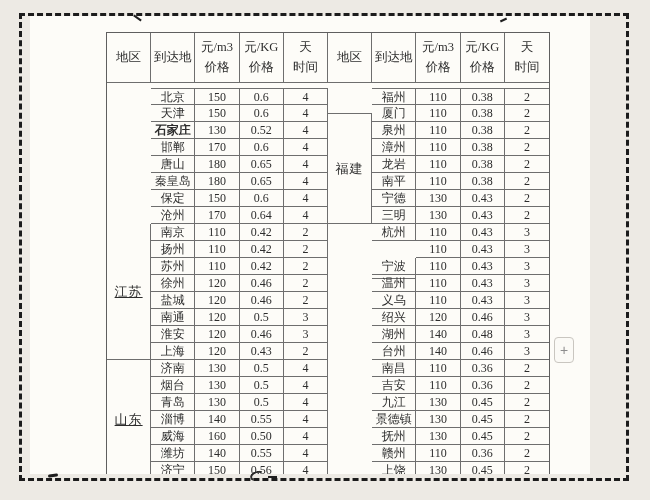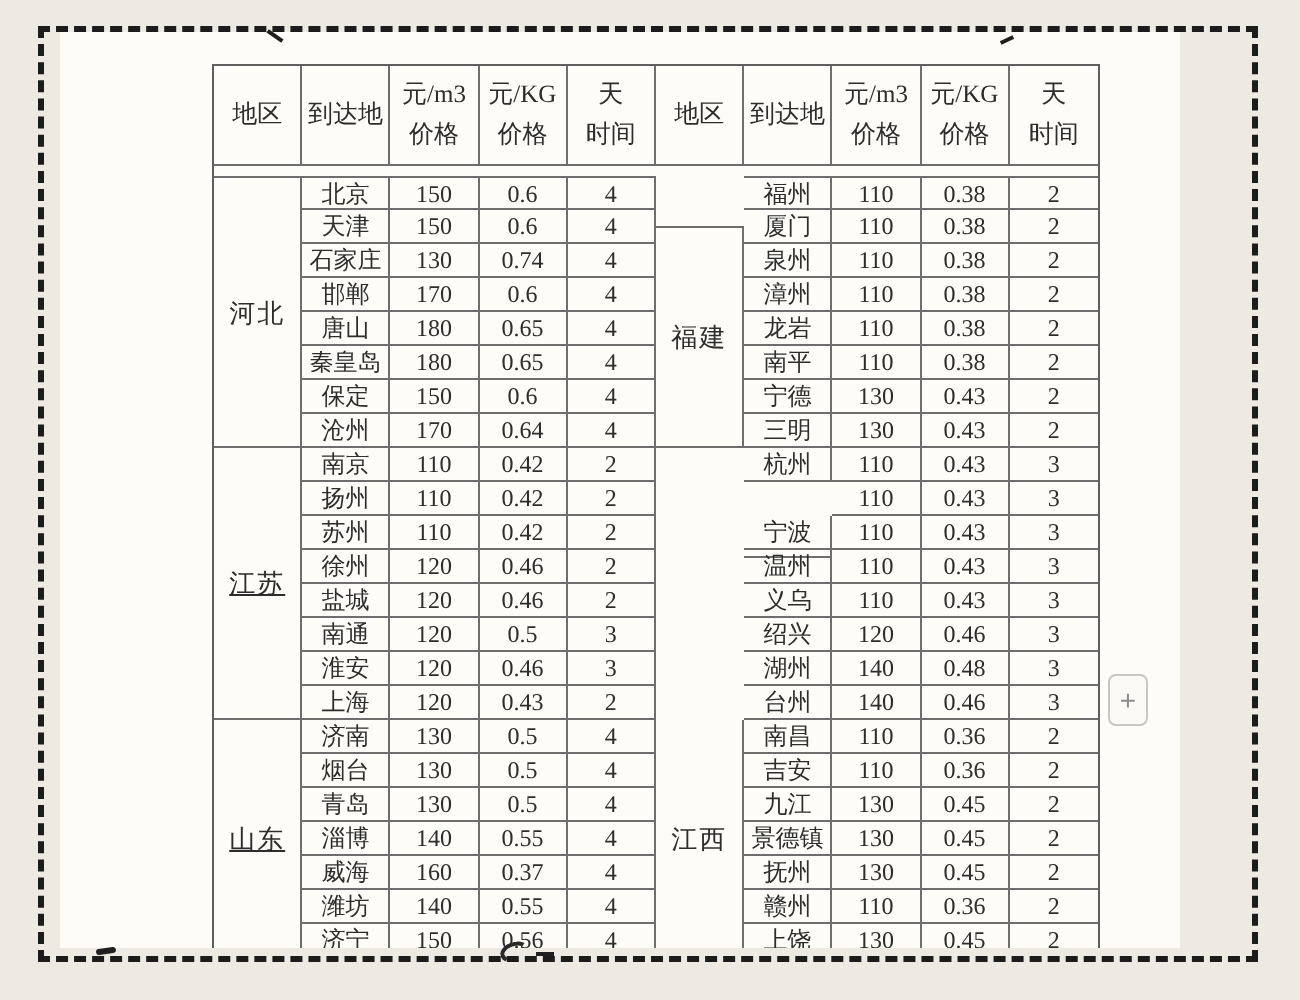--- a/index.html
+++ b/index.html
@@ -91,32 +91,31 @@
   <div class="photo">
     <div class="grid" id="grid">
         <div class="cell th" style="grid-area: 1 / 1;">地区</div>
         <div class="cell th" style="grid-area: 1 / 2;">到达地</div>
         <div class="cell th" style="grid-area: 1 / 3;">元/m3
 价格</div>
         <div class="cell th" style="grid-area: 1 / 4;">元/KG
 价格</div>
         <div class="cell th" style="grid-area: 1 / 5;">天
 时间</div>
-        <div class="cell region bt" style="grid-area: 3 / 1 / span 8;">河北</div>
         <div class="cell bt" style="grid-area: 3 / 2;">北京</div>
         <div class="cell bt" style="grid-area: 3 / 3;">150</div>
         <div class="cell bt" style="grid-area: 3 / 4;">0.6</div>
         <div class="cell bt" style="grid-area: 3 / 5;">4</div>
         <div class="cell" style="grid-area: 4 / 2;">天津</div>
         <div class="cell" style="grid-area: 4 / 3;">150</div>
         <div class="cell" style="grid-area: 4 / 4;">0.6</div>
         <div class="cell" style="grid-area: 4 / 5;">4</div>
-        <div class="cell" style="grid-area: 5 / 2;">石家庄</div>
+        <div class="cell" style="grid-area: 5 / 2; font-weight: bold;">石家庄</div>
         <div class="cell" style="grid-area: 5 / 3;">130</div>
-        <div class="cell" style="grid-area: 5 / 4;">0.74</div>
+        <div class="cell" style="grid-area: 5 / 4;">0.52</div>
         <div class="cell" style="grid-area: 5 / 5;">4</div>
         <div class="cell" style="grid-area: 6 / 2;">邯郸</div>
         <div class="cell" style="grid-area: 6 / 3;">170</div>
         <div class="cell" style="grid-area: 6 / 4;">0.6</div>
         <div class="cell" style="grid-area: 6 / 5;">4</div>
         <div class="cell" style="grid-area: 7 / 2;">唐山</div>
         <div class="cell" style="grid-area: 7 / 3;">180</div>
         <div class="cell" style="grid-area: 7 / 4;">0.65</div>
         <div class="cell" style="grid-area: 7 / 5;">4</div>
         <div class="cell" style="grid-area: 8 / 2;">秦皇岛</div>
@@ -176,21 +175,21 @@
         <div class="cell" style="grid-area: 21 / 2;">青岛</div>
         <div class="cell" style="grid-area: 21 / 3;">130</div>
         <div class="cell" style="grid-area: 21 / 4;">0.5</div>
         <div class="cell" style="grid-area: 21 / 5;">4</div>
         <div class="cell" style="grid-area: 22 / 2;">淄博</div>
         <div class="cell" style="grid-area: 22 / 3;">140</div>
         <div class="cell" style="grid-area: 22 / 4;">0.55</div>
         <div class="cell" style="grid-area: 22 / 5;">4</div>
         <div class="cell" style="grid-area: 23 / 2;">威海</div>
         <div class="cell" style="grid-area: 23 / 3;">160</div>
-        <div class="cell" style="grid-area: 23 / 4;">0.37</div>
+        <div class="cell" style="grid-area: 23 / 4;">0.50</div>
         <div class="cell" style="grid-area: 23 / 5;">4</div>
         <div class="cell" style="grid-area: 24 / 2;">潍坊</div>
         <div class="cell" style="grid-area: 24 / 3;">140</div>
         <div class="cell" style="grid-area: 24 / 4;">0.55</div>
         <div class="cell" style="grid-area: 24 / 5;">4</div>
         <div class="cell" style="grid-area: 25 / 2;">济宁</div>
         <div class="cell" style="grid-area: 25 / 3;">150</div>
         <div class="cell" style="grid-area: 25 / 4;">0.56</div>
         <div class="cell" style="grid-area: 25 / 5;">4</div>
         <div class="cell th" style="grid-area: 1 / 6;">地区</div>
@@ -259,21 +258,20 @@
         <div class="cell" style="grid-area: 16 / 9;">0.46</div>
         <div class="cell no-br" style="grid-area: 16 / 10;">3</div>
         <div class="cell" style="grid-area: 17 / 7;">湖州</div>
         <div class="cell" style="grid-area: 17 / 8;">140</div>
         <div class="cell" style="grid-area: 17 / 9;">0.48</div>
         <div class="cell no-br" style="grid-area: 17 / 10;">3</div>
         <div class="cell" style="grid-area: 18 / 7;">台州</div>
         <div class="cell" style="grid-area: 18 / 8;">140</div>
         <div class="cell" style="grid-area: 18 / 9;">0.46</div>
         <div class="cell no-br" style="grid-area: 18 / 10;">3</div>
-        <div class="cell region" style="grid-area: 19 / 6 / span 7;">江西</div>
         <div class="cell" style="grid-area: 19 / 7; text-align: right;">南昌</div>
         <div class="cell" style="grid-area: 19 / 8;">110</div>
         <div class="cell" style="grid-area: 19 / 9;">0.36</div>
         <div class="cell no-br" style="grid-area: 19 / 10;">2</div>
         <div class="cell" style="grid-area: 20 / 7;">吉安</div>
         <div class="cell" style="grid-area: 20 / 8;">110</div>
         <div class="cell" style="grid-area: 20 / 9;">0.36</div>
         <div class="cell no-br" style="grid-area: 20 / 10;">2</div>
         <div class="cell" style="grid-area: 21 / 7;">九江</div>
         <div class="cell" style="grid-area: 21 / 8;">130</div>

